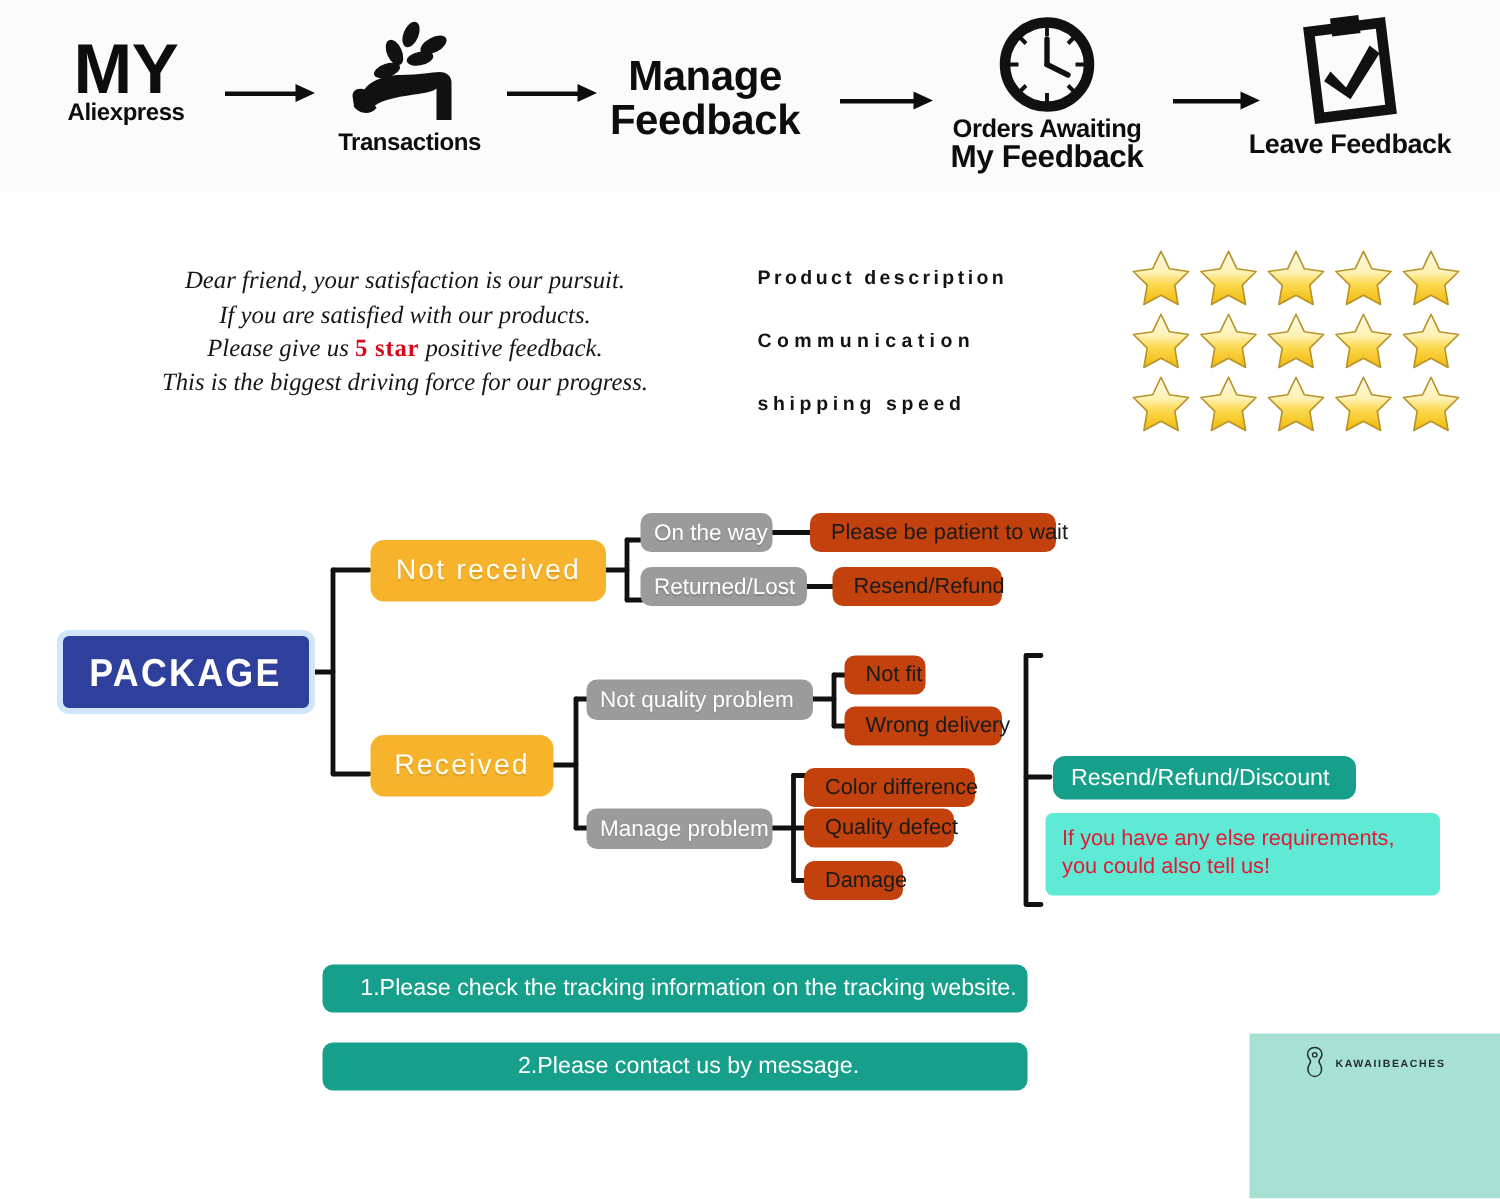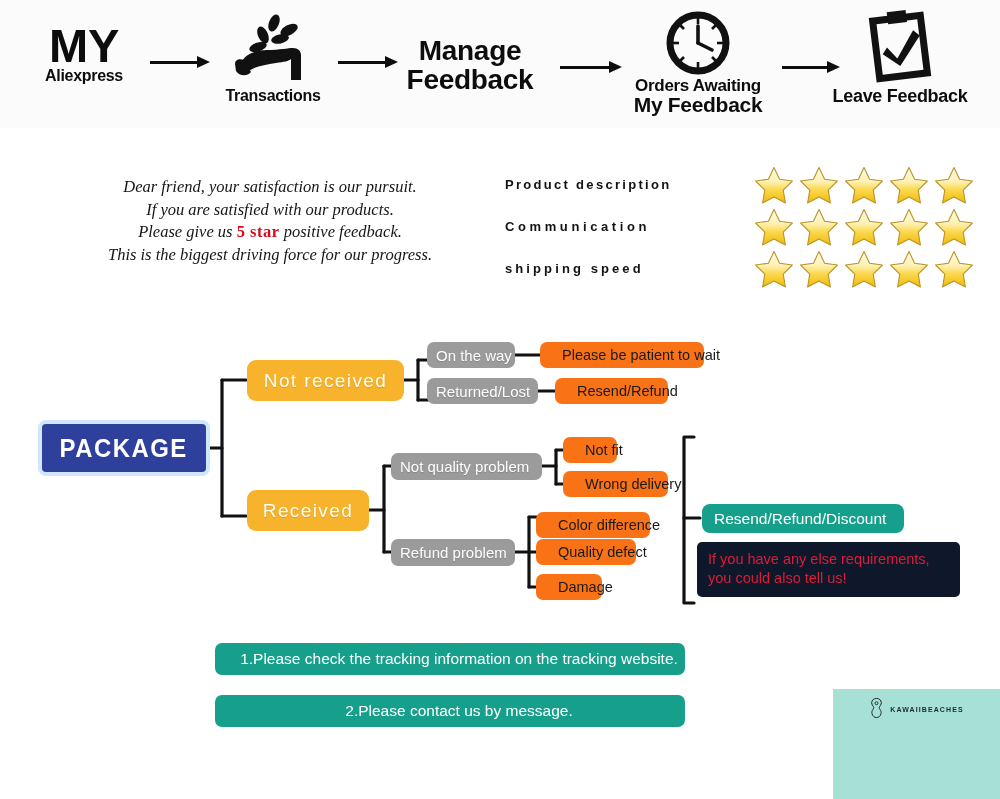--- a/index.html
+++ b/index.html
@@ -60,28 +60,28 @@
   #flow .n-orange{
     background:#f7b32b;color:#fffdf2;font-size:19px;letter-spacing:1.4px;
     justify-content:center;border-radius:9px;
     text-shadow:0 1px 1px rgba(0,0,0,.12);
   }
   #flow .n-gray{
     background:#9b9b9b;color:#ffffff;font-size:15px;padding:0 9px;
     text-shadow:0 1px 1px rgba(0,0,0,.15);
   }
   #flow .n-lgray{
-    background:#f97316;color:#1a1a1a;font-size:14.5px;padding:0 22px;
+    background:#c2410c;color:#1a1a1a;font-size:14.5px;padding:0 14px;
   }
   #flow .n-teal{
     background:#16a08b;color:#ffffff;font-size:15.5px;padding:0 12px;
     border-radius:8px;
   }
   #flow .n-note{
-    background:#0f172a;color:#e01b37;font-size:14.5px;padding:8px 11px 9px 11px;
+    background:#5eead4;color:#e01b37;font-size:14.5px;padding:8px 11px 9px 11px;
     display:block;line-height:19px;white-space:normal;border-radius:5px;
   }
   #package-node{
     position:absolute;left:38px;top:100px;width:172px;height:56px;
     background:#2e3f9c;border:4px solid #cfe6fb;border-radius:8px;
     display:flex;align-items:center;justify-content:center;
     box-sizing:border-box;
   }
   #package-node span{
     color:#ffffff;font-size:26px;font-weight:700;letter-spacing:1.6px;
@@ -336,21 +336,21 @@
     <div class="node n-gray" style="left:427px;top:22px;width:88px;height:26px;">
       <span>On the way</span>
     </div>
     <div class="node n-gray" style="left:427px;top:58px;width:111px;height:26px;">
       <span>Returned/Lost</span>
     </div>
     <div class="node n-gray" style="left:391px;top:133px;width:151px;height:27px;">
       <span>Not quality problem</span>
     </div>
     <div class="node n-gray" style="left:391px;top:219px;width:124px;height:27px;">
-      <span>Refund problem</span>
+      <span>Manage problem</span>
     </div>
 
     <div class="node n-lgray" style="left:540px;top:22px;width:164px;height:26px;">
       <span>Please be patient to wait</span>
     </div>
     <div class="node n-lgray" style="left:555px;top:58px;width:113px;height:26px;">
       <span>Resend/Refund</span>
     </div>
     <div class="node n-lgray" style="left:563px;top:117px;width:54px;height:26px;">
       <span>Not fit</span>

